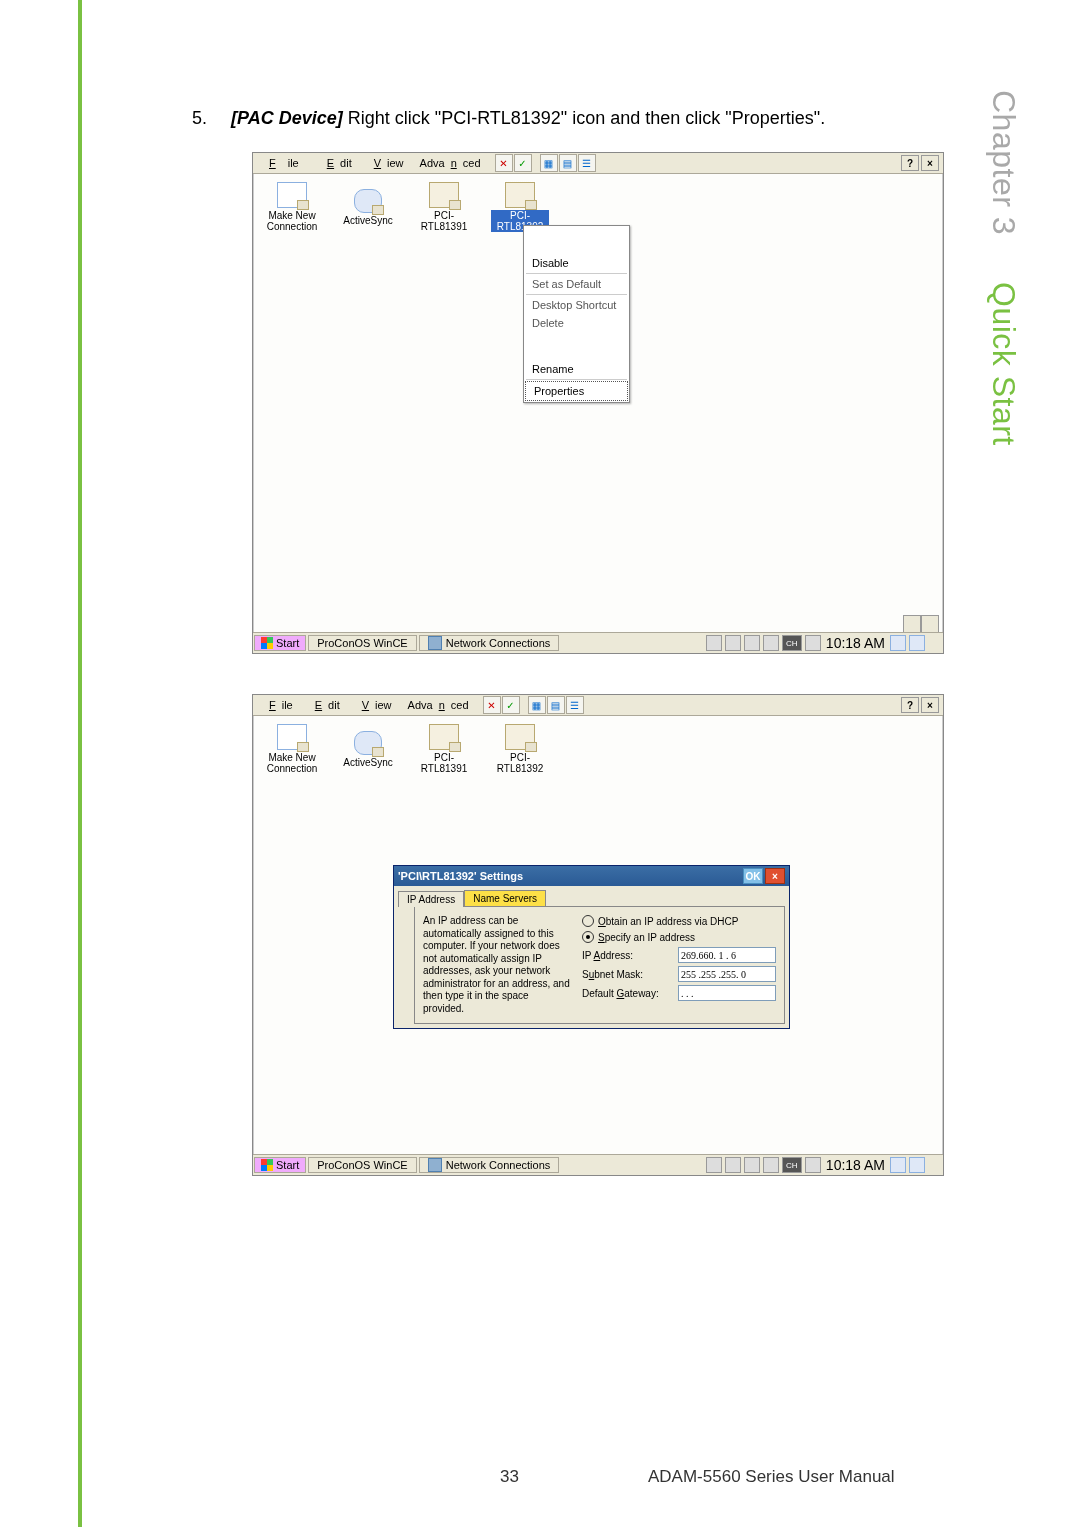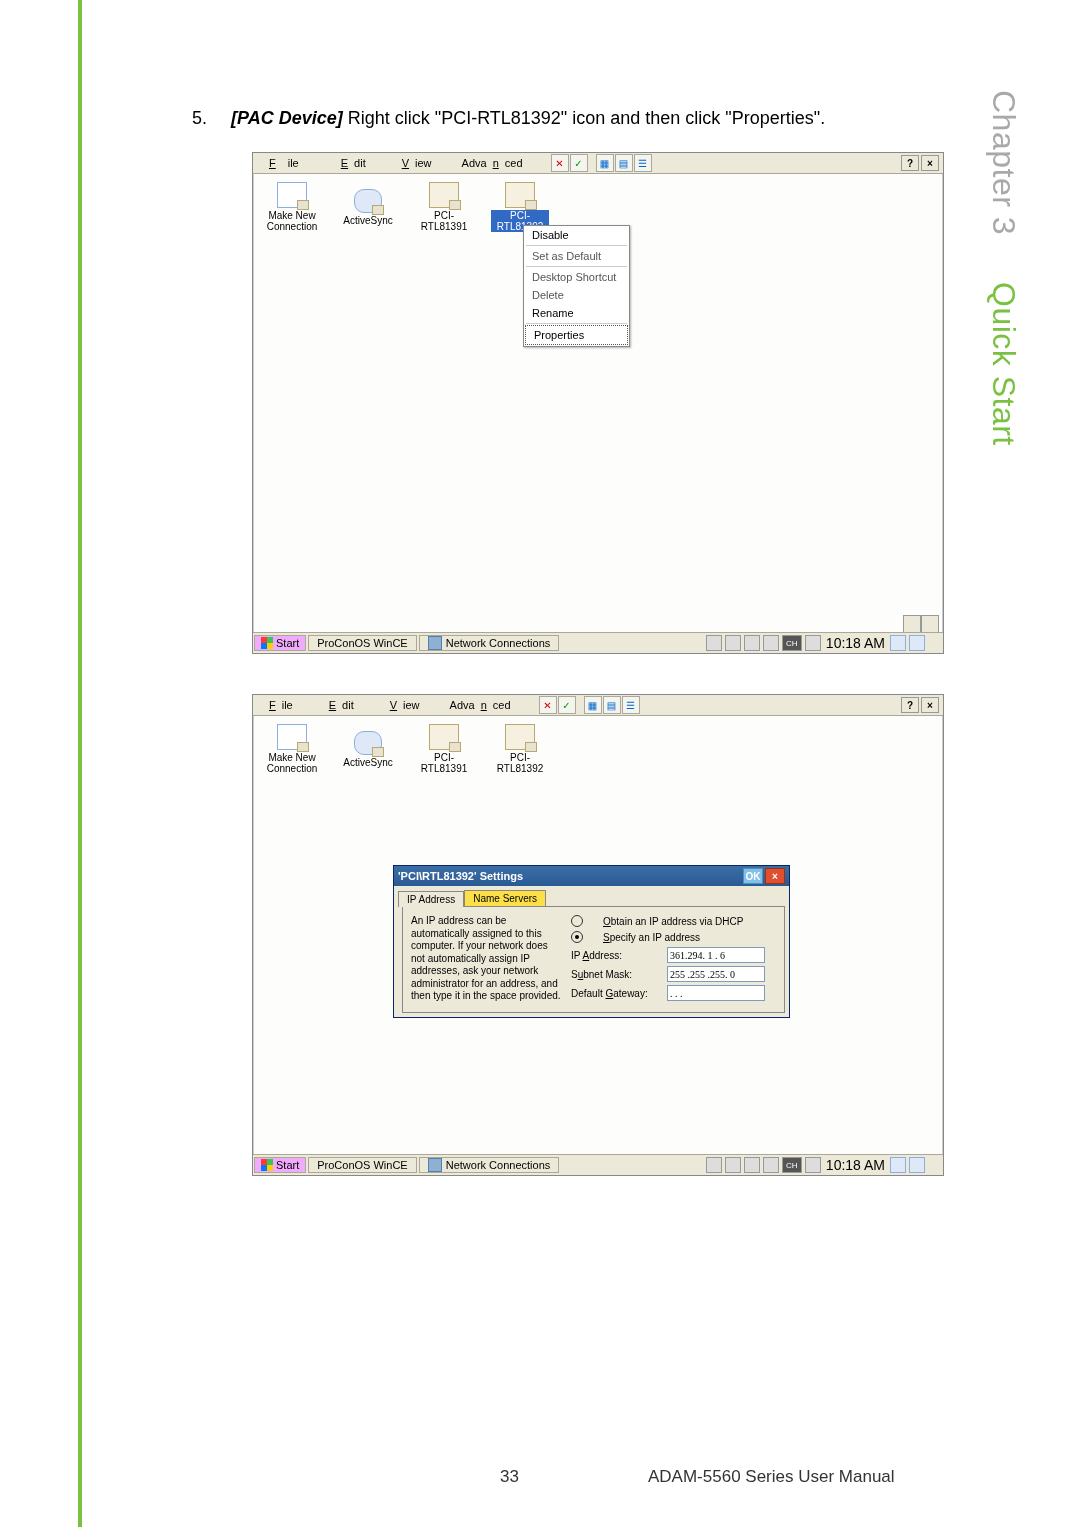--- a/index.html
+++ b/index.html
@@ -75,21 +75,21 @@
     position: relative;
     box-shadow: 0 0 0 1px #ccc inset;
   }
   .menubar {
     height: 20px;
     background: #ece9d8;
     border-bottom: 1px solid #aca899;
     display: flex;
     align-items: center;
     padding: 0 4px;
-    gap: 18px;
+    gap: 4px;
   }
   .menubar span {
     padding: 2px 6px;
   }
   .menubar .tools {
     display: flex;
     gap: 1px;
     margin-left: 4px;
     align-items: center;
   }
@@ -152,21 +152,21 @@
   }
   .context-menu .mi {
     padding: 3px 8px;
     border-bottom: 0;
     color: #555;
   }
   .context-menu .sep {
     border-top: 1px solid #ccc;
     margin: 1px 2px;
   }
-  .context-menu .mi.enabled { color: #000; }
+  .context-menu .mi.enabled { color: #000; margin-top: 28px; }
   .context-menu .mi.hl {
     border: 1px dotted #555;
     margin: 1px;
   }
   .sip-strip {
     position: absolute;
     bottom: 20px;
     right: 4px;
     width: 36px;
     height: 18px;
@@ -265,29 +265,29 @@
     border: 1px solid #888;
     border-bottom: none;
     padding: 2px 8px;
     background: #ece9d8;
     font-size: 10px;
   }
   .dialog .tab.active { background: #ece9d8; position: relative; top: 1px; }
   .dialog .tab.inactive { background: #fde047; }
   .dialog .tabbody {
     border: 1px solid #888;
-    margin: 0 4px 4px 8px;
+    margin: 0 4px 4px 20px;
     padding: 8px;
     display: flex;
     gap: 10px;
     background: #ece9d8;
   }
   .dialog .desc { width: 150px; font-size: 10px; line-height: 1.25; }
   .dialog .fields { flex: 1; font-size: 10px; }
-  .dialog .radio { display: flex; align-items: center; gap: 20px; margin-bottom: 4px; }
+  .dialog .radio { display: flex; align-items: center; gap: 4px; margin-bottom: 4px; }
   .dialog .radio .r { width: 10px; height: 10px; border: 1px solid #333; border-radius: 50%; display: inline-flex; align-items: center; justify-content: center; }
   .dialog .radio .r.sel::after { content: ''; width: 4px; height: 4px; background: #000; border-radius: 50%; }
   .dialog .frow { display: flex; align-items: center; gap: 6px; margin: 3px 0; }
   .dialog .frow label { width: 90px; display: inline-block; }
   .dialog .frow .inp {
     border: 1px solid #7f9db9; background: #fff; height: 14px; width: 92px;
     font-size: 10px; padding: 0 2px; font-family: Tahoma; display: flex; align-items: center;
   }
   .u { text-decoration: underline; }
   .footer {
@@ -468,21 +468,21 @@
           <div class="radio">
             <span class="r"></span>
             <span><span class="u">O</span>btain an IP address via DHCP</span>
           </div>
           <div class="radio">
             <span class="r sel"></span>
             <span><span class="u">S</span>pecify an IP address</span>
           </div>
           <div class="frow">
             <label>IP <span class="u">A</span>ddress:</label>
-            <div class="inp">361.294.  1  .  6</div>
+            <div class="inp">269.660.  1  .  6</div>
           </div>
           <div class="frow">
             <label>S<span class="u">u</span>bnet Mask:</label>
             <div class="inp">255 .255 .255.  0</div>
           </div>
           <div class="frow">
             <label>Default <span class="u">G</span>ateway:</label>
             <div class="inp">.      .      .</div>
           </div>
         </div>

